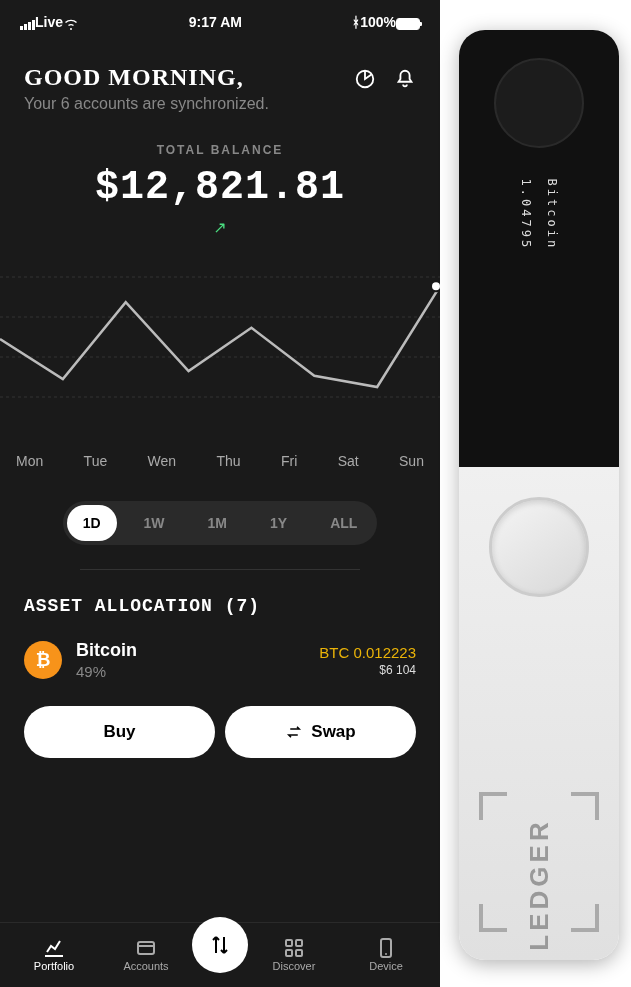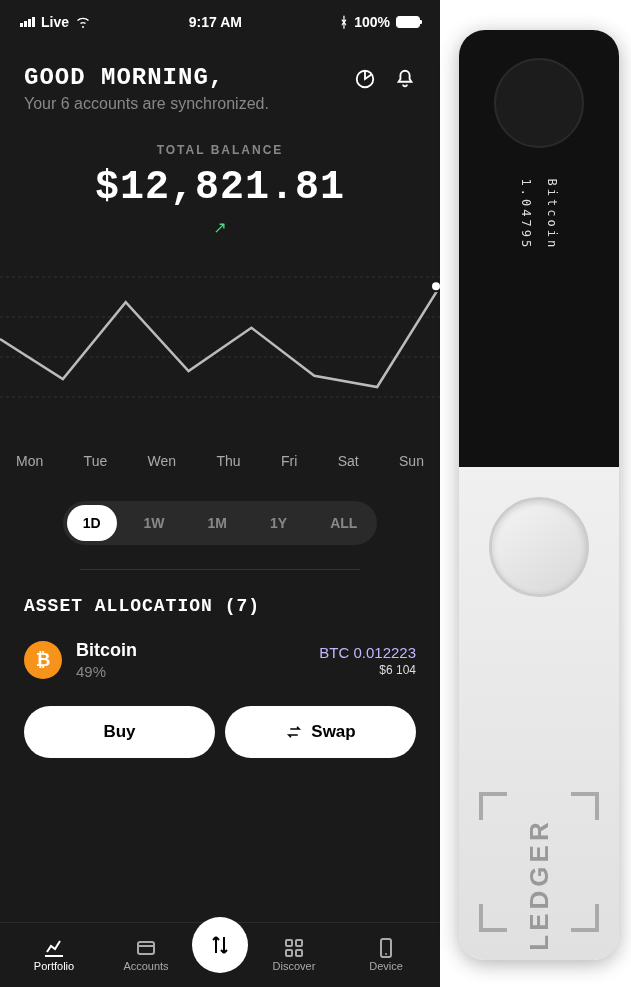--- a/index.html
+++ b/index.html
@@ -24,34 +24,34 @@
 }
 .status-bar {
   height: 44px;
   display: flex;
   align-items: center;
   justify-content: space-between;
   padding: 0 20px;
   font-size: 14px;
   font-weight: 600;
 }
-.status-left, .status-right { display: flex; align-items: center; gap: 6px; }
+.status-left, .status-right { display: flex; align-items: flex-end; }
 .signal { display: flex; align-items: flex-end; gap: 1px; }
 .signal span { width: 3px; background: #fff; }
 .signal span:nth-child(1){height:4px}.signal span:nth-child(2){height:6px}.signal span:nth-child(3){height:8px}.signal span:nth-child(4){height:10px}
 .battery { width: 24px; height: 12px; border: 1px solid #fff; border-radius: 3px; position: relative; }
 .battery::after { content:''; position: absolute; right: -3px; top: 3px; width: 2px; height: 4px; background:#fff; border-radius: 0 1px 1px 0;}
 .battery-fill { background:#fff; height:100%; width:100%; border-radius:1px;}
 .header {
   padding: 20px 24px 10px;
   display: flex;
   justify-content: space-between;
   align-items: flex-start;
 }
-.greeting { font-size: 24px; font-weight: 700; letter-spacing: 1px; font-family: Liberation Mono, monospace;}
+.greeting { font-size: 24px; font-weight: 700; letter-spacing: 1px; font-family: Liberation Serif, serif;}
 .subtitle { color: #888; font-size: 16px; margin-top: 4px; }
 .header-icons { display: flex; gap: 18px; align-items: center; margin-top: 4px;}
 .balance-section { text-align: center; padding: 20px 0 10px; }
 .balance-label { color: #888; font-size: 12px; letter-spacing: 2px; font-weight: 600;}
 .balance-value { font-size: 40px; font-weight: 600; font-family: 'Courier New', monospace; margin-top: 8px; letter-spacing: 1px;}
 .arrow-up { color: #4ade80; font-size: 16px; margin-top: 8px; display: inline-block;}
 .chart-area { padding: 10px 0 0; position: relative; }
 .chart-svg { width: 100%; height: 180px; }
 .grid-line { stroke: #333; stroke-dasharray: 3,3; stroke-width: 1;}
 .chart-line { stroke: #bbb; stroke-width: 2.5; fill: none; }
@@ -62,21 +62,21 @@
 .range-btn { padding: 10px 16px; border-radius: 20px; font-size: 14px; font-weight: 600; color: #888; cursor: pointer;}
 .range-btn.active { background: #fff; color: #000; }
 .divider { height: 1px; background: #333; margin: 16px 80px;}
 .allocation-title { font-size: 18px; font-weight: 600; padding: 10px 24px 16px; font-family: 'Courier New', monospace; letter-spacing: 1px;}
 .asset-row { display: flex; align-items: center; padding: 8px 24px 12px; justify-content: space-between;}
 .asset-left { display: flex; align-items: center; gap: 14px;}
 .coin-icon { width: 38px; height: 38px; border-radius: 50%; background: #f7931a; display: flex; align-items: center; justify-content: center; color:#fff; font-weight:700; font-size:18px;}
 .asset-name { font-size: 18px; font-weight: 700;}
 .asset-pct { color: #888; font-size: 15px; margin-top: 2px;}
 .asset-right { text-align: right;}
-.asset-amt { font-size: 15px; color: #c4b5fd;}
+.asset-amt { font-size: 15px; color: #eab308;}
 .asset-val { font-size: 12px; color: #ddd; margin-top: 2px;}
 .action-buttons { display: flex; gap: 10px; padding: 14px 24px 0;}
 .action-btn { flex:1; background: #fff; color: #000; border-radius: 30px; padding: 16px; font-size: 17px; font-weight: 700; display: flex; align-items: center; justify-content: center; gap: 8px; cursor: pointer;}
 .bottom-nav { margin-top: auto; display: flex; justify-content: space-around; align-items: center; padding: 12px 8px 14px; border-top: 1px solid #2a2a2a; position: relative;}
 .nav-item { display: flex; flex-direction: column; align-items: center; color: #aaa; font-size: 11px; cursor: pointer; flex:1;}
 .nav-item.active { color: #fff;}
 .nav-center { width: 56px; height: 56px; border-radius: 50%; background: #fff; display: flex; align-items: center; justify-content: center; margin-top: -18px; cursor: pointer;}
 .device {
   position: absolute;
   right: 12px;

